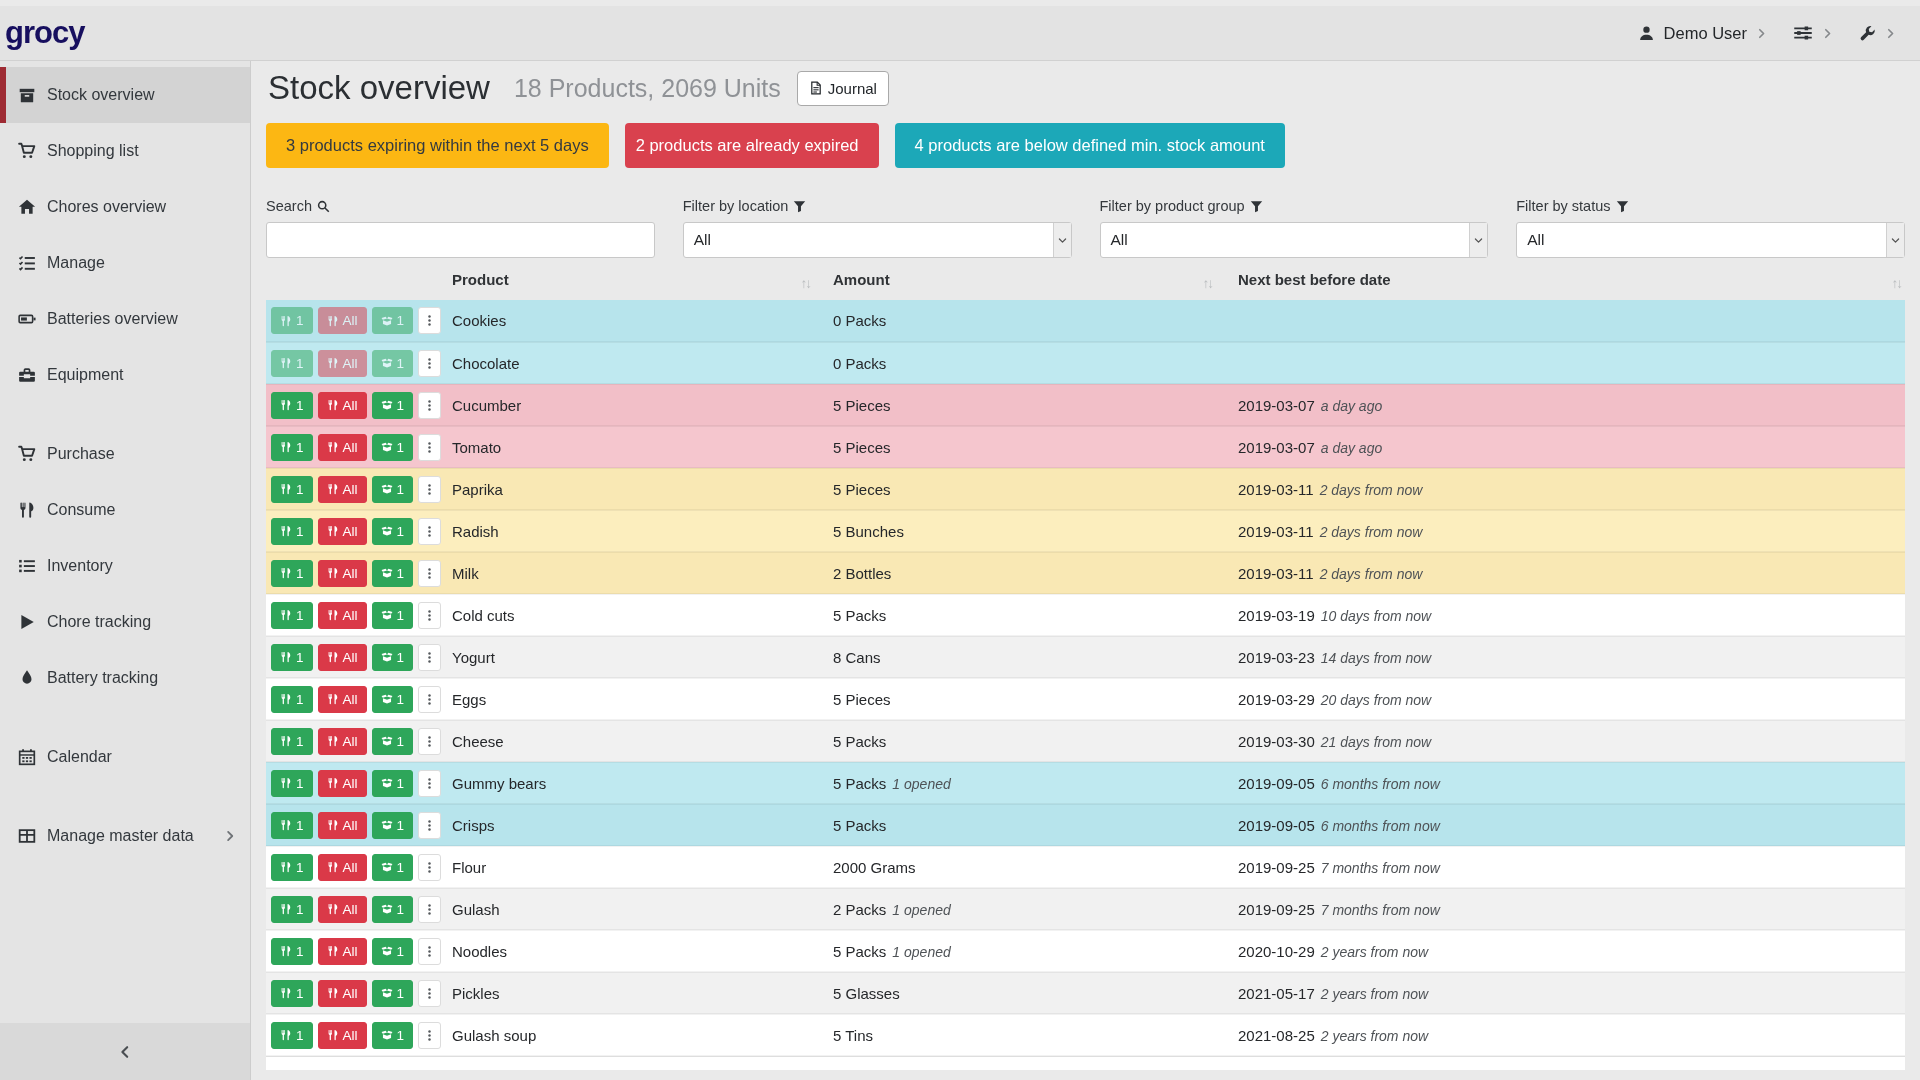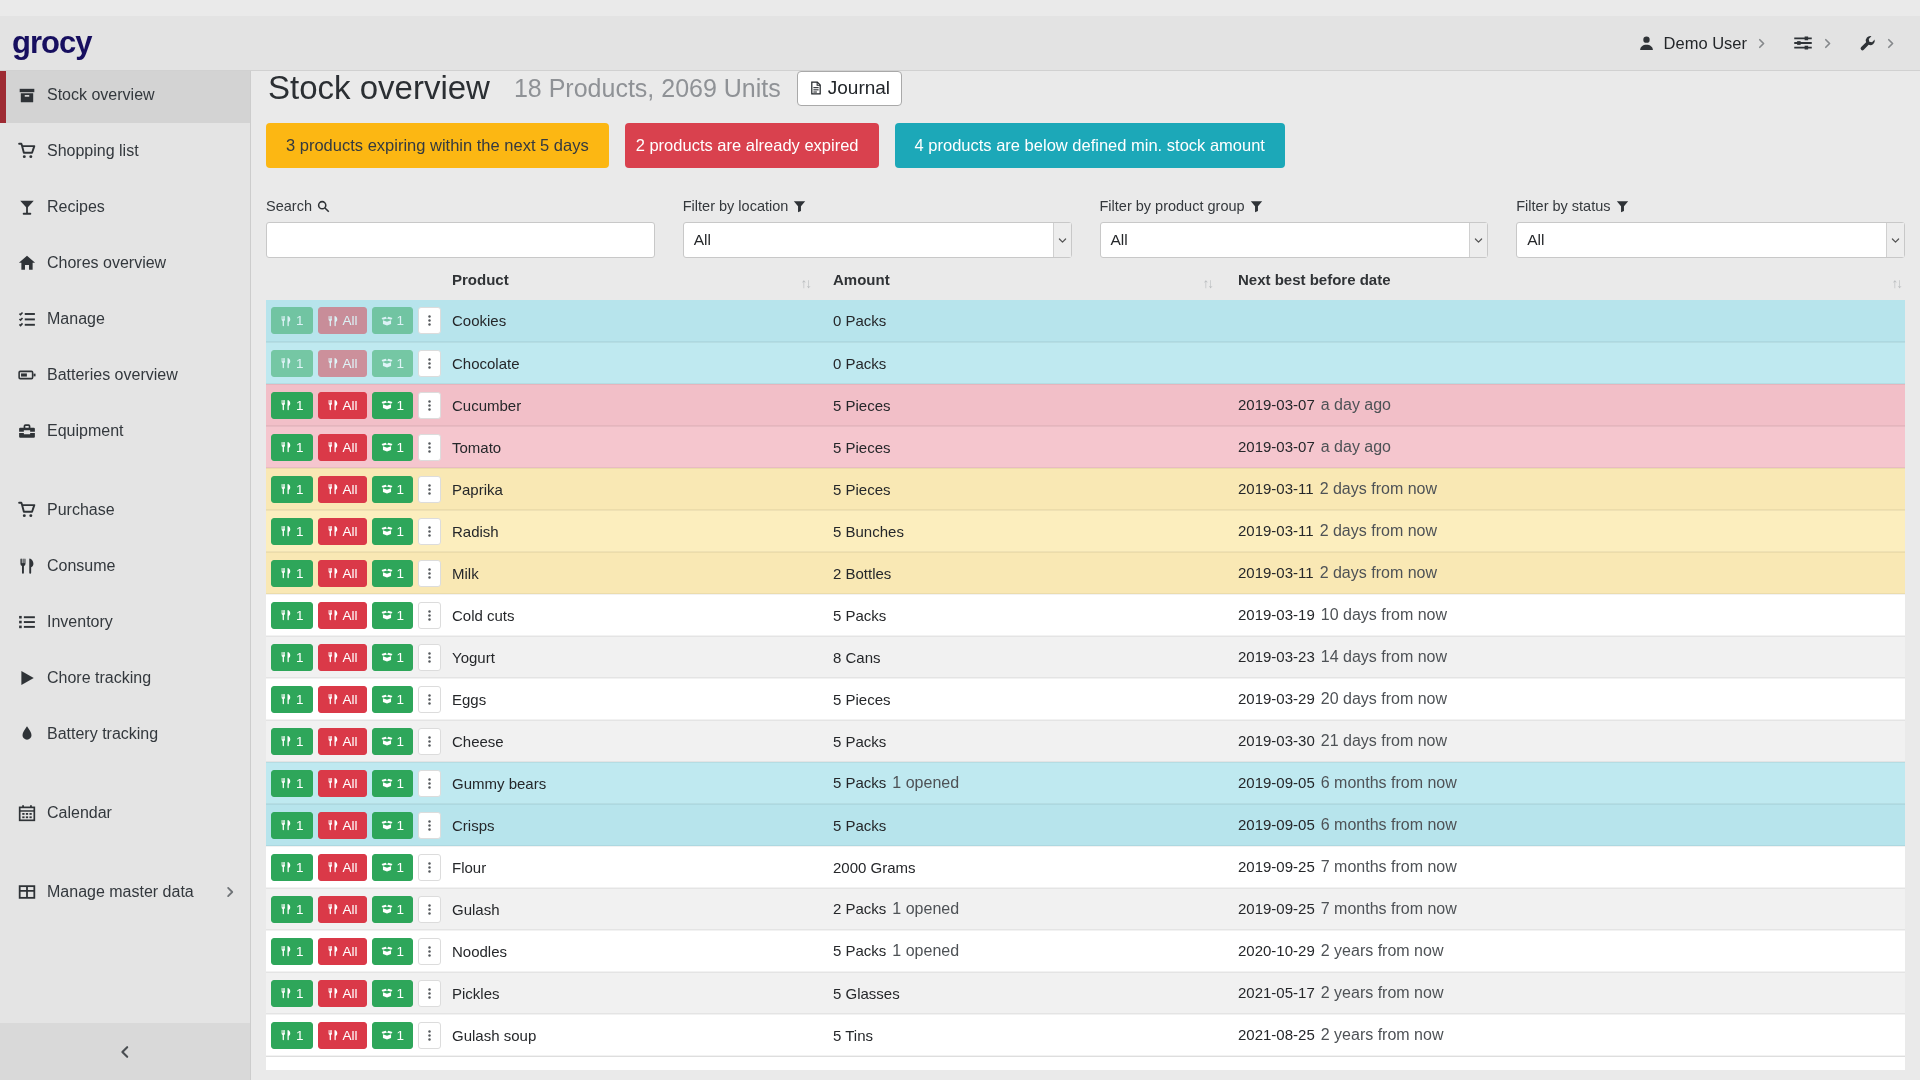--- a/index.html
+++ b/index.html
@@ -6,24 +6,24 @@
   html, body { width: 1920px; height: 1080px; overflow: hidden; }
   body {
     font-family: "Liberation Sans", "DejaVu Sans", sans-serif;
     background: #eaeaea;
     color: #25272a;
   }
   svg { display: block; }
 
   
   .topbar {
-    position: absolute; top: 16px; left: 0; width: 1920px; height: 55px;
+    position: absolute; top: 6px; left: 0; width: 1920px; height: 55px;
     background: #e3e3e3; border-bottom: 1px solid #d1d1d1;
     display: flex; align-items: center; justify-content: space-between;
-    padding: 0 24px 0 12px; z-index: 5;
+    padding: 0 24px 0 5px; z-index: 5;
   }
   .logo { font-size: 31px; font-weight: 700; letter-spacing: -1px; color: #170f5f; cursor: pointer; }
   .topbar-right { display: flex; align-items: center; gap: 26px; }
   .tb-group { display: flex; align-items: center; gap: 9px; color: #2f3337; cursor: pointer; }
   .tb-group .tb-icon svg { width: 17px; height: 17px; color: #2f3337; }
   .tb-group .tb-icon.lg svg { width: 20px; height: 20px; }
   .tb-user-label { font-size: 16.5px; color: #24272a; }
   .tb-chevron svg { width: 11px; height: 11px; color: #85888b; }
 
   
@@ -54,21 +54,21 @@
 
   
   .main { position: absolute; top: 55px; left: 251px; right: 0; bottom: 0; padding: 8px 15px 0 15px; }
 
   .title-row { display: flex; align-items: center; margin: 6px 0 16px 2px; }
   .page-title { font-size: 33px; font-weight: 400; color: #2b2f33; }
   .page-subtitle { font-size: 25px; font-weight: 400; color: #8f9296; margin-left: 24px; }
   .journal-btn {
     margin-left: 16px; display: inline-flex; align-items: center; gap: 5px;
     height: 35px; padding: 0 11px; background: #fff; border: 1px solid #a9a9a9; border-radius: 4px;
-    font-size: 19px; color: #212529; cursor: pointer; font-family: inherit;
+    font-size: 15px; color: #212529; cursor: pointer; font-family: inherit;
   }
   .journal-btn svg { width: 14px; height: 14px; color: #212529; }
 
   .alerts-row { margin-bottom: 30px; }
   .alert-badge {
     display: inline-block; height: 45px; line-height: 45px; padding: 0 20px;
     border-radius: 4px; font-size: 16.5px; font-weight: 500; margin-right: 16px;
     color: #fff; cursor: pointer;
   }
   .alert-badge.warning { background: var(--warning); color: #343a40; }
@@ -103,21 +103,21 @@
   td.cell-product { padding-left: 6px; }
   td.cell-amount { padding-left: 19px; }
   td.cell-date { padding-left: 22px; }
   tr.stripe td { background: #f1f1f1; }
   tr.row-info td { background: var(--row-info); }
   tr.row-info.stripe td { background: #b7e4ec; }
   tr.row-danger td { background: var(--row-danger); }
   tr.row-danger.stripe td { background: #f2bfc8; }
   tr.row-warning td { background: var(--row-warning); }
   tr.row-warning.stripe td { background: #f9e8b4; }
-  .note { font-size: 16px; color: #4e5256; margin-left: 6px; }
+  .note { font-size: 14px; font-style: italic; color: #4e5256; margin-left: 6px; }
 
   .btn {
     display: inline-flex; align-items: center; justify-content: center; gap: 4px;
     height: 27px; padding: 0 8px; border: 1px solid transparent; border-radius: 3px;
     font-size: 13.5px; font-family: inherit; color: #fff; cursor: pointer; vertical-align: middle; margin-right: 5px;
   }
   .btn svg { width: 12px; height: 12px; }
   .btn-green { background: var(--success-btn); border-color: var(--success-btn); }
   .btn-red { background: var(--danger-btn); border-color: var(--danger-btn); }
   .btn-more { background: #fff; border: 1px solid #dcdcdc; color: #53575b; width: 23px; padding: 0; margin-right: 0; }
@@ -194,29 +194,20 @@
             <svg viewBox="0 0 16 16" fill="none" stroke="currentColor" stroke-width="1.7" stroke-linecap="round" stroke-linejoin="round">
               <path d="M1 1.5h2l.7 2.2m0 0L5.2 9.5h7.3l2-5.8z"></path>
               <circle cx="5.6" cy="13" r="1.3" fill="currentColor" stroke="none"></circle>
               <circle cx="11.4" cy="13" r="1.3" fill="currentColor" stroke="none"></circle>
             </svg>
           </span>
           <span class="s-label">Shopping list</span>
         </div>
         <div class="side-item">
           <span class="s-icon">
-            <svg viewBox="0 0 16 16">
-              <path d="M2 2.5h12L8 9z" fill="currentColor"></path>
-              <path d="M8 8.5V14M5 14h6" fill="none" stroke="currentColor" stroke-width="1.6" stroke-linecap="round"></path>
-            </svg>
-          </span>
-          <span class="s-label">Recipes</span>
-        </div>
-        <div class="side-item">
-          <span class="s-icon">
             <svg viewBox="0 0 16 16" fill="currentColor">
               <path d="M8 1.5l7.2 6.2h-2.2V14H9.8V9.8H6.2V14H3V7.7H.8z"></path>
             </svg>
           </span>
           <span class="s-label">Chores overview</span>
         </div>
         <div class="side-item">
           <span class="s-icon">
             <svg viewBox="0 0 16 16">
               <path d="M1.3 3.2l1 1 1.7-1.9M1.3 8l1 1 1.7-1.9M1.3 12.8l1 1 1.7-1.9" fill="none" stroke="currentColor" stroke-width="1.4"></path>

